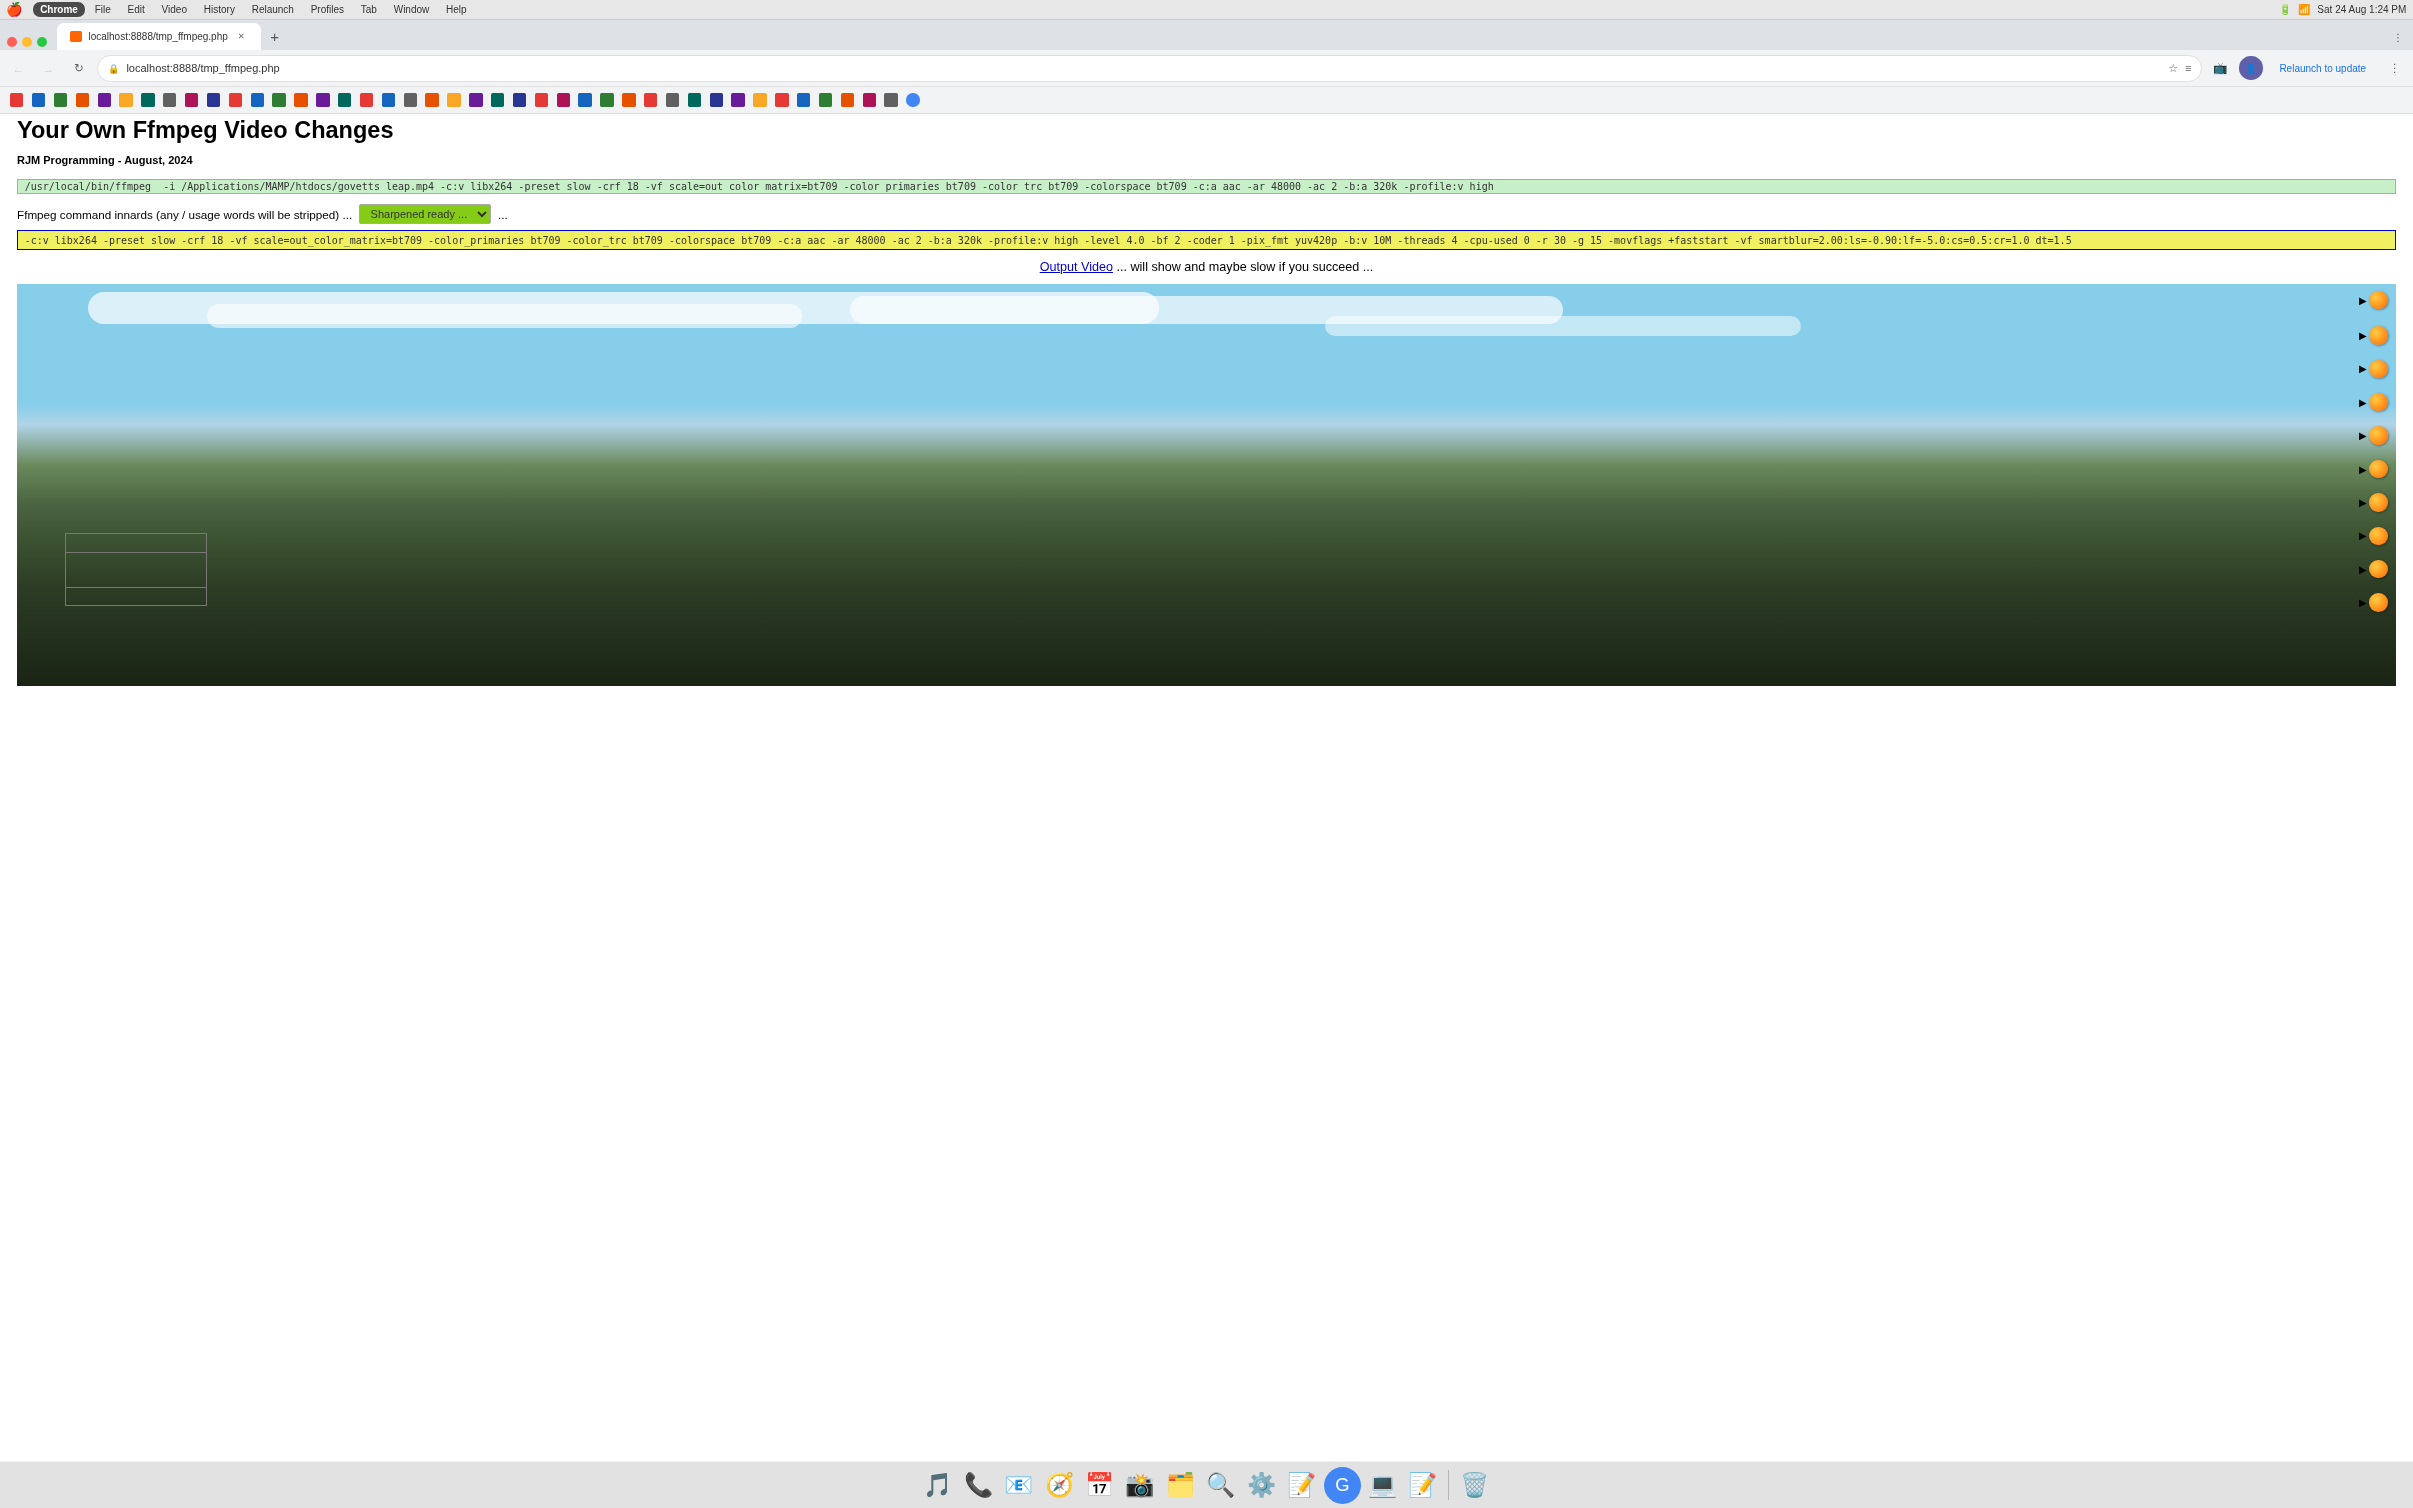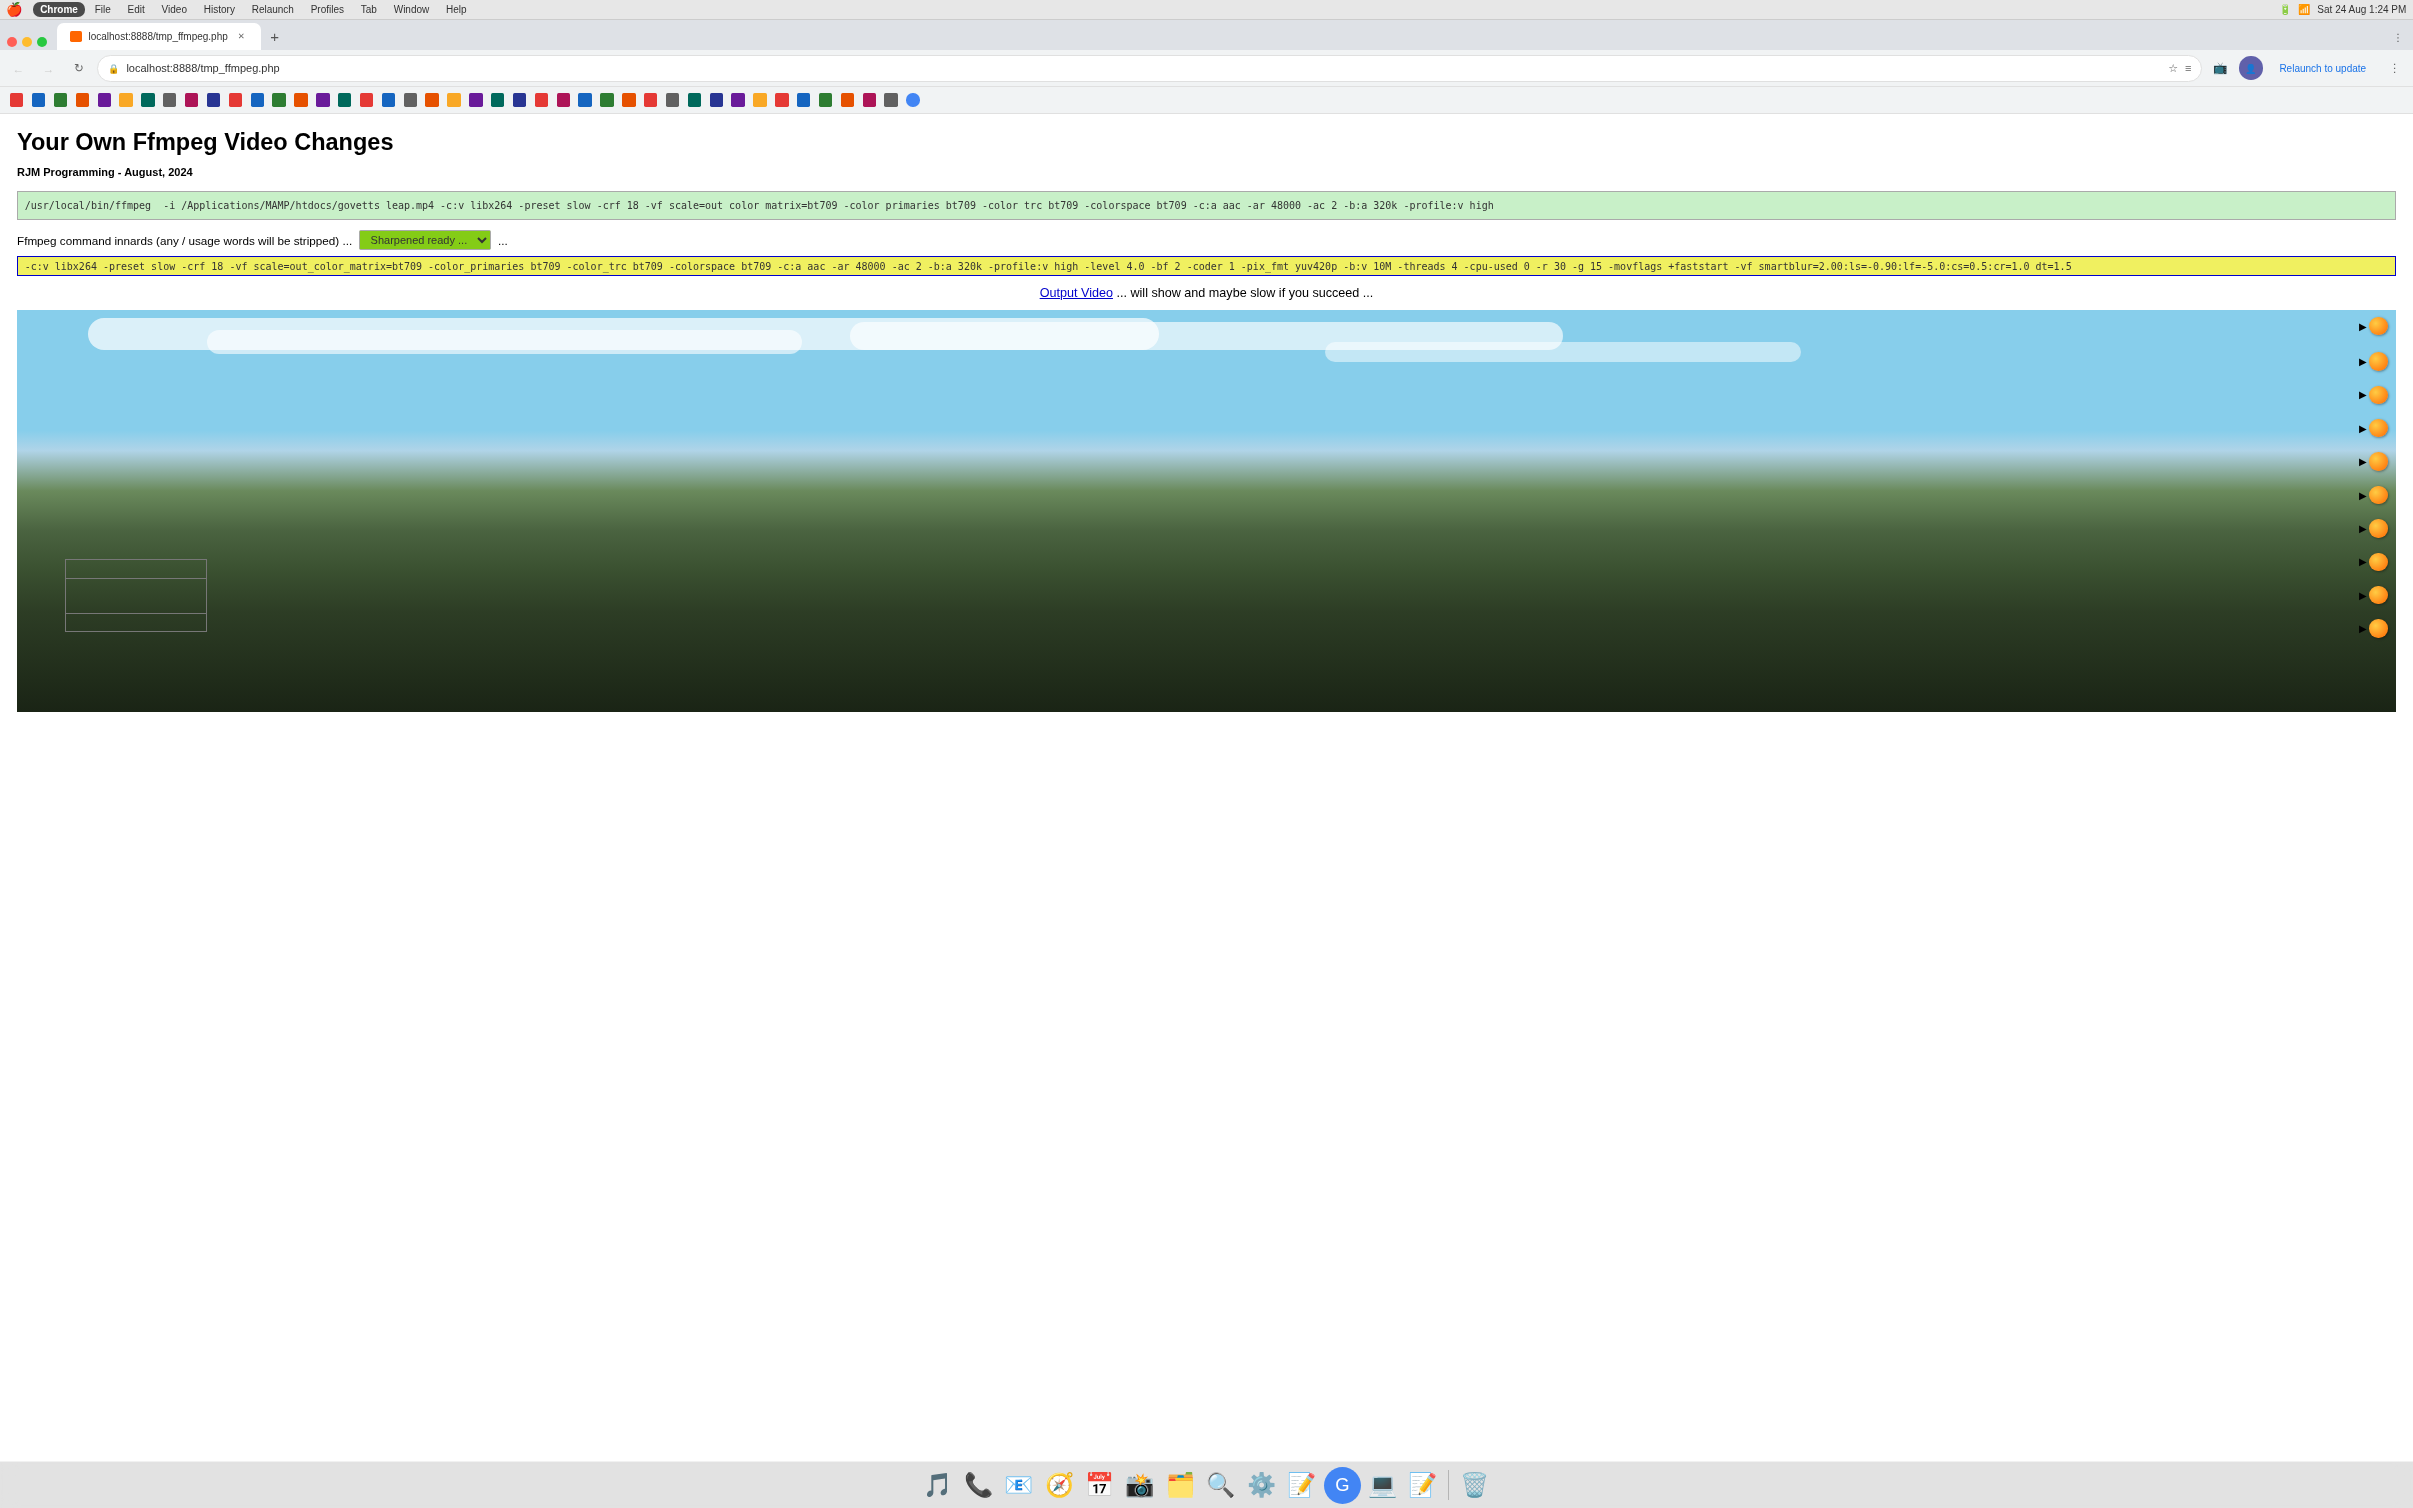--- a/index.html
+++ b/index.html
@@ -205,21 +205,21 @@
       height: 13.4px;
       border-radius: 1.7px;
       display: inline-block;
     }
 
     
     .page-content {
       flex: 1;
       overflow-y: auto;
       background: white;
-      padding: 15px 17px;
+      padding: 3px 17px;
       position: relative;
     }
 
     .page-title {
       font-size: 23.5px;
       font-weight: bold;
       color: #000;
       margin-bottom: 10px;
     }
     .page-subtitle {
@@ -229,21 +229,21 @@
       margin-bottom: 13.4px;
     }
 
     .command-input-row {
       display: flex;
       align-items: center;
       margin-bottom: 10px;
     }
     .command-input {
       flex: 1;
-      height: 29px;
+      height: 15px;
       background: #c8f0c8;
       border: 0.8px solid #aaa;
       padding: 0 6.7px;
       font-size: 10px;
       color: #333;
       font-family: monospace;
     }
 
     .ffmpeg-label-row {
       display: flex;

